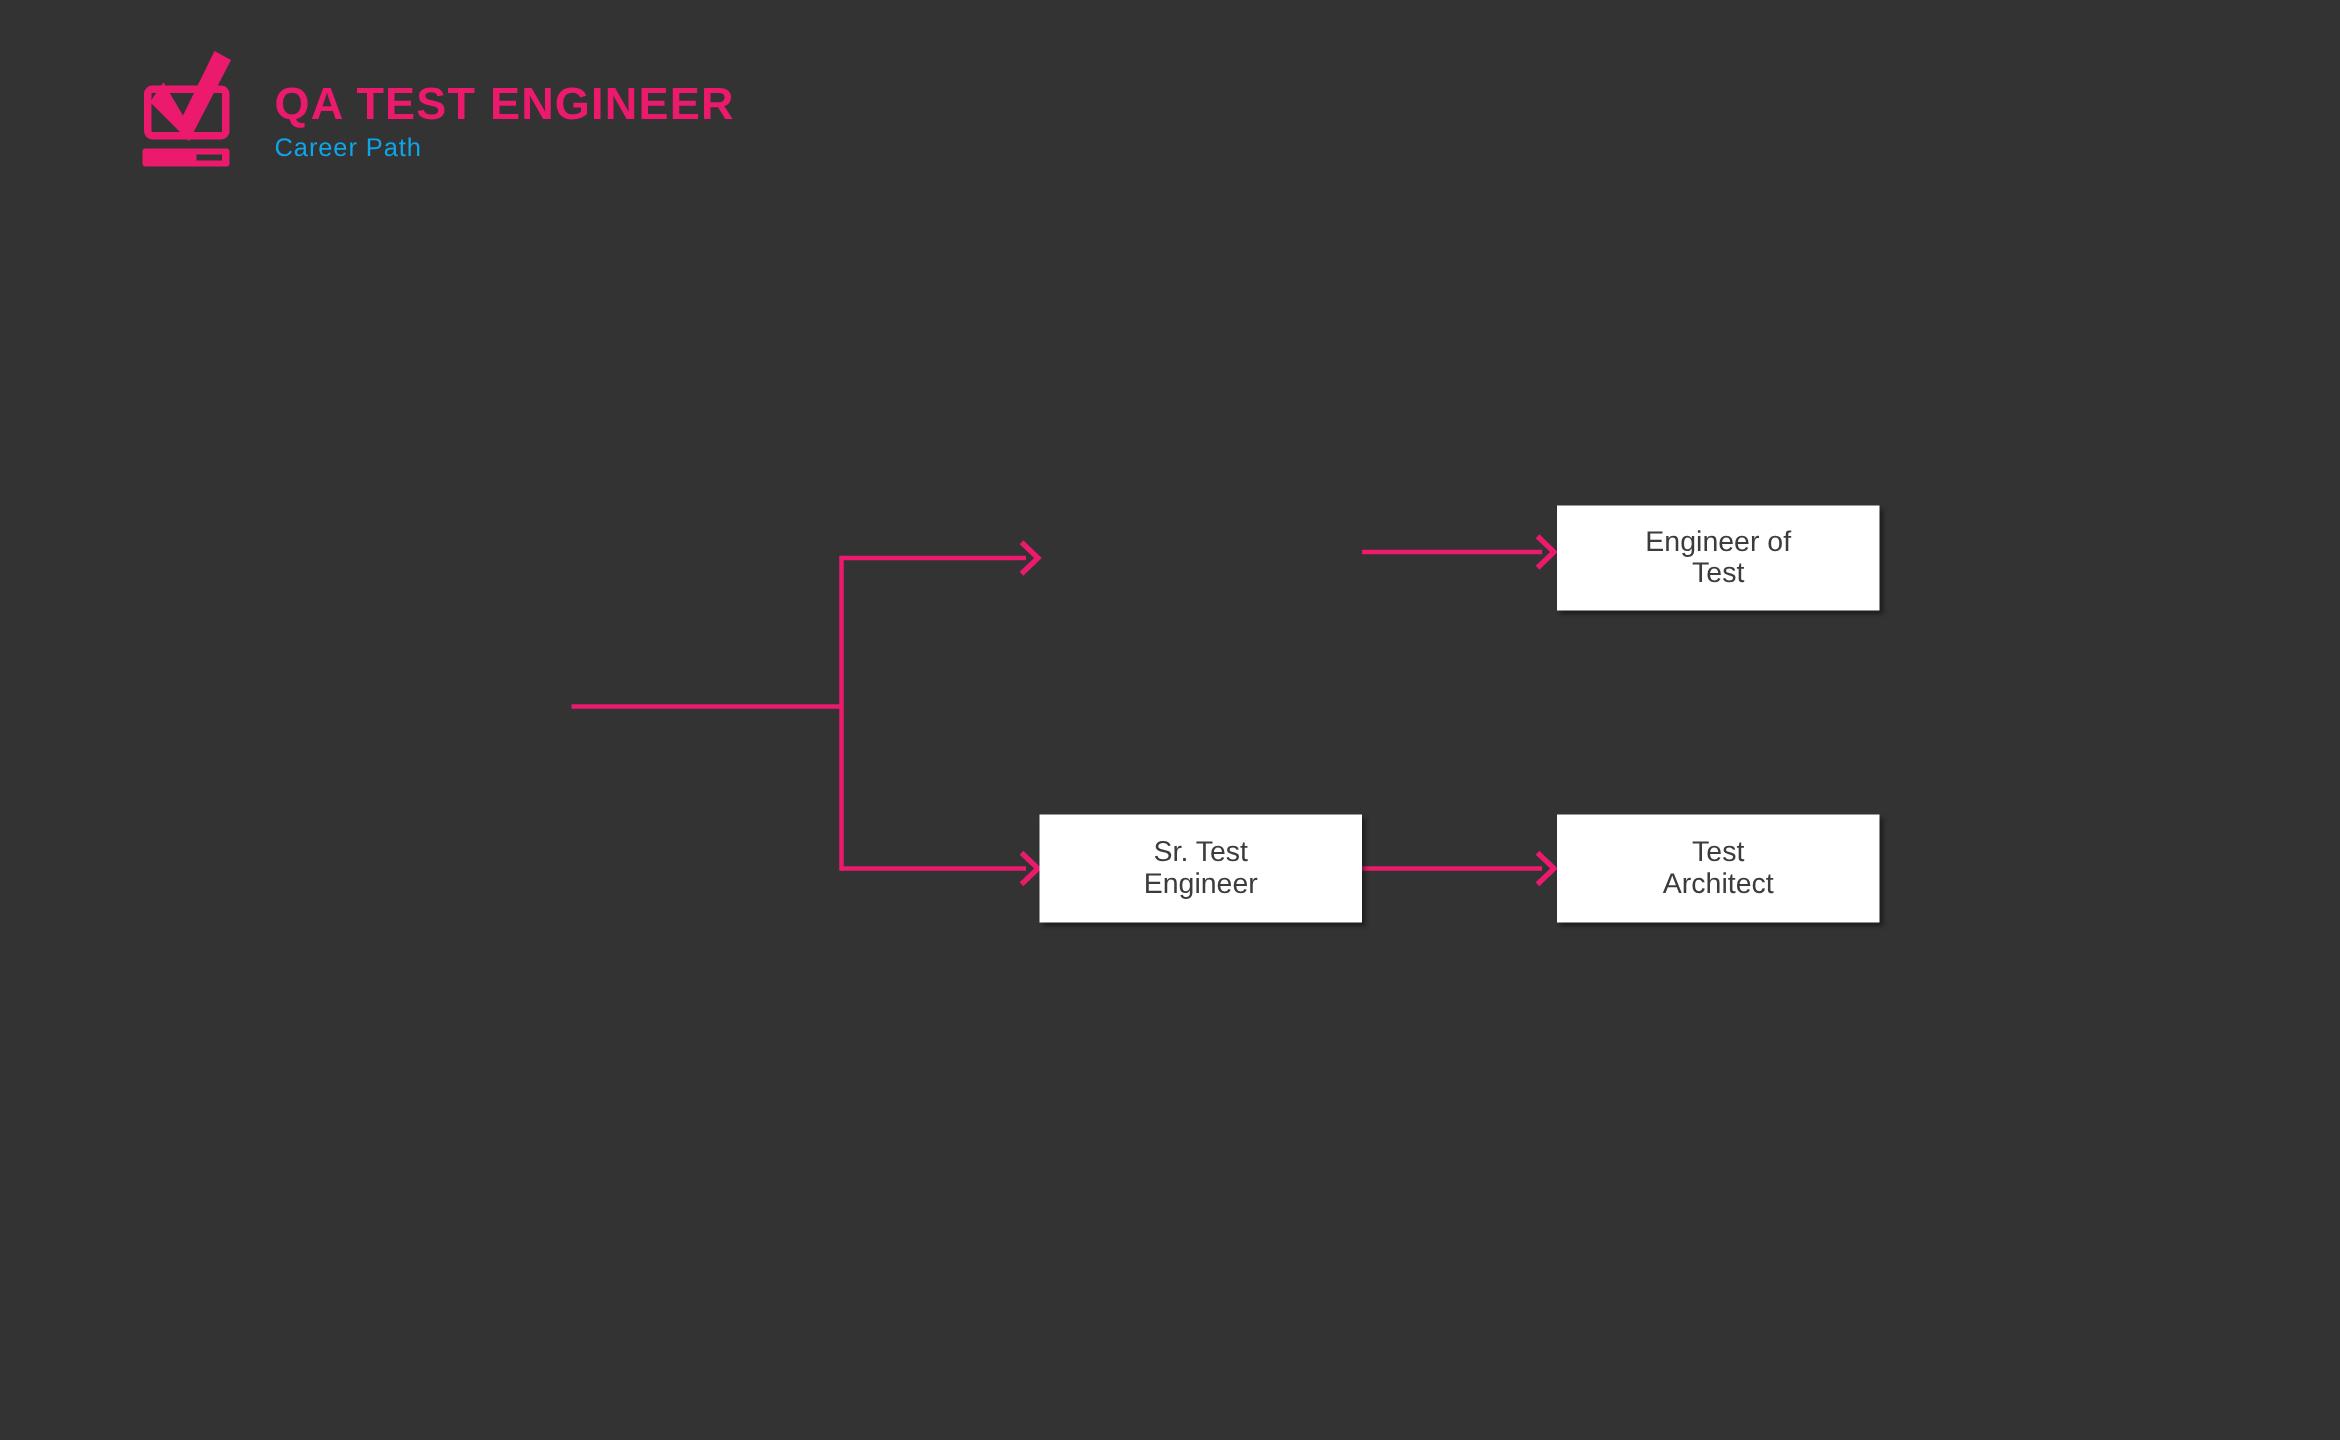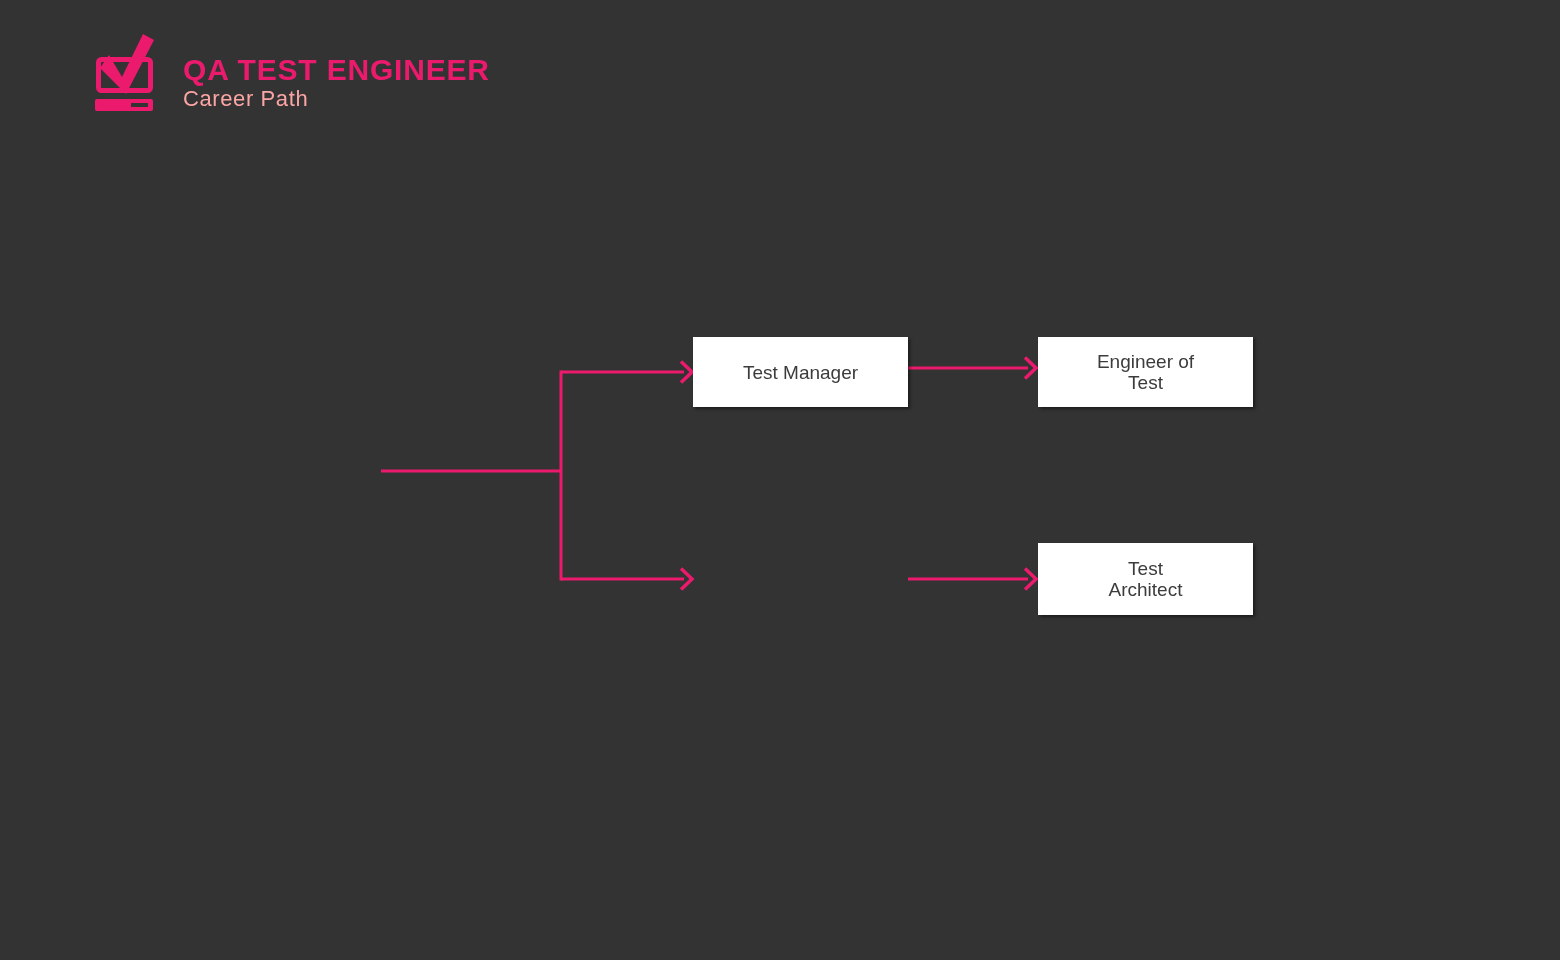--- a/index.html
+++ b/index.html
@@ -29,22 +29,22 @@
   }
   .header-title {
     color: #EB1A6D;
     font-size: 30px;
     font-weight: 700;
     letter-spacing: 0.8px;
     line-height: 32px;
     white-space: nowrap;
   }
   .header-subtitle {
-    color: #fca5a5;
-    font-size: 22px;
+    color: #0ea5e9;
+    font-size: 17px;
     font-weight: 400;
     letter-spacing: 0.6px;
     line-height: 24px;
     margin-top: 1px;
     white-space: nowrap;
   }
 
   
   .connectors {
     position: absolute;
@@ -103,28 +103,29 @@
     </g>
     <g stroke="#EB1A6D" stroke-width="3.5" fill="none" stroke-linejoin="miter">
       <polyline points="681,361.5 692,372 681,382.5"></polyline>
       <polyline points="681,568.5 692,579 681,589.5"></polyline>
       <polyline points="1025,357.5 1036,368 1025,378.5"></polyline>
       <polyline points="1025,568.5 1036,579 1025,589.5"></polyline>
     </g>
   </svg>
 
 
-  <div class="node" id="n-tm">
-    <span class="node-label">Test Manager</span>
-  </div>
 
   <div class="node" id="n-dt">
     <span class="node-label">Engineer of
 Test</span>
   </div>
 
+  <div class="node" id="n-ste">
+    <span class="node-label">Sr. Test
+Engineer</span>
+  </div>
 
   <div class="node" id="n-ta">
     <span class="node-label">Test
 Architect</span>
   </div>
 
 </div>
 
 </body></html>

